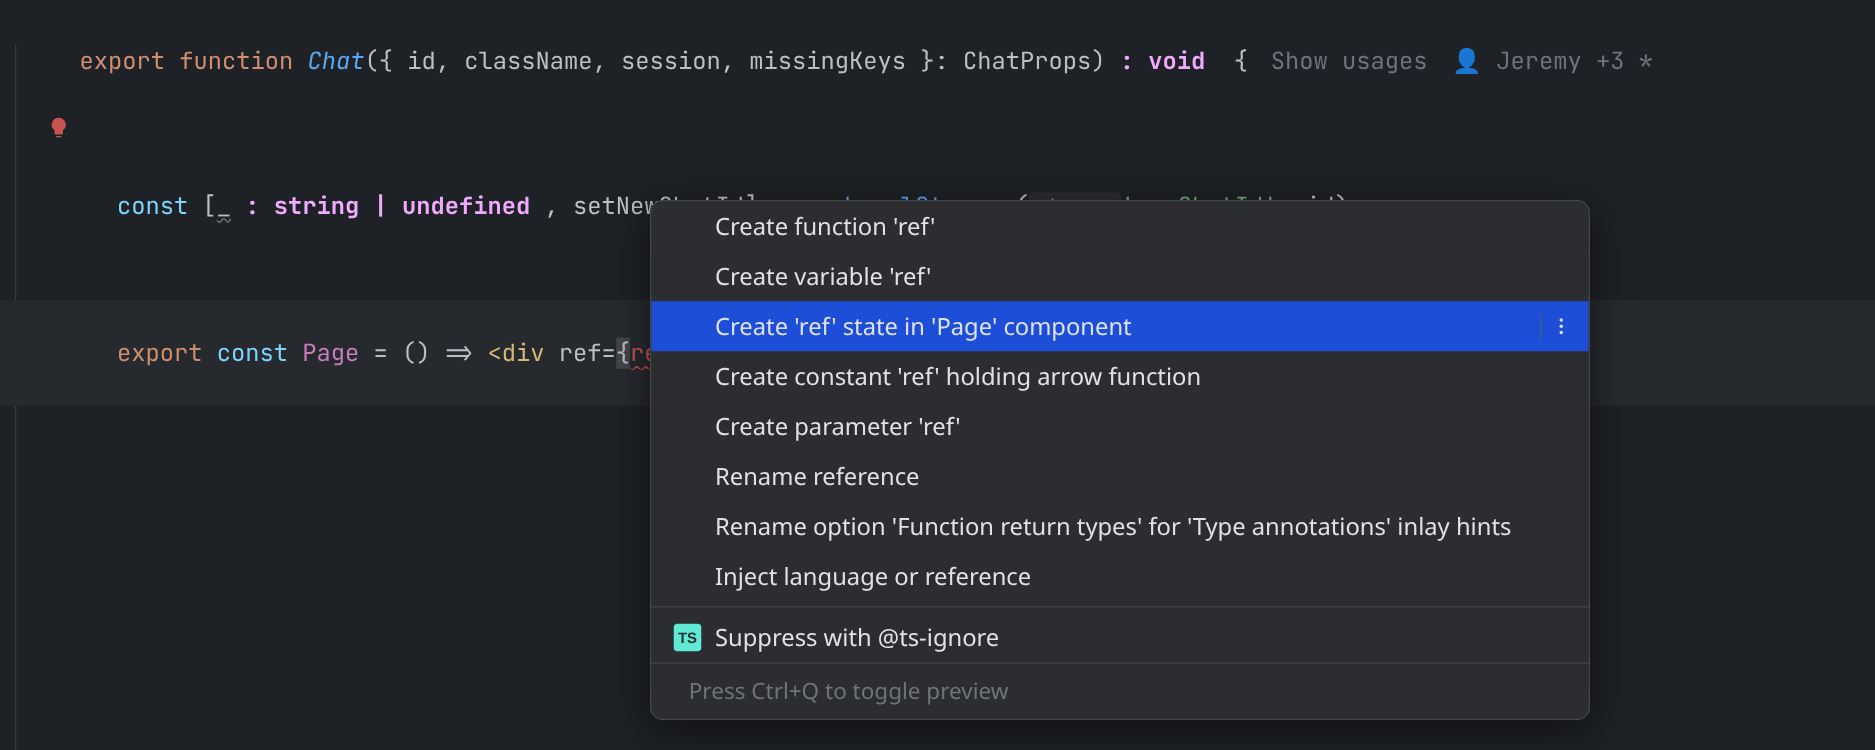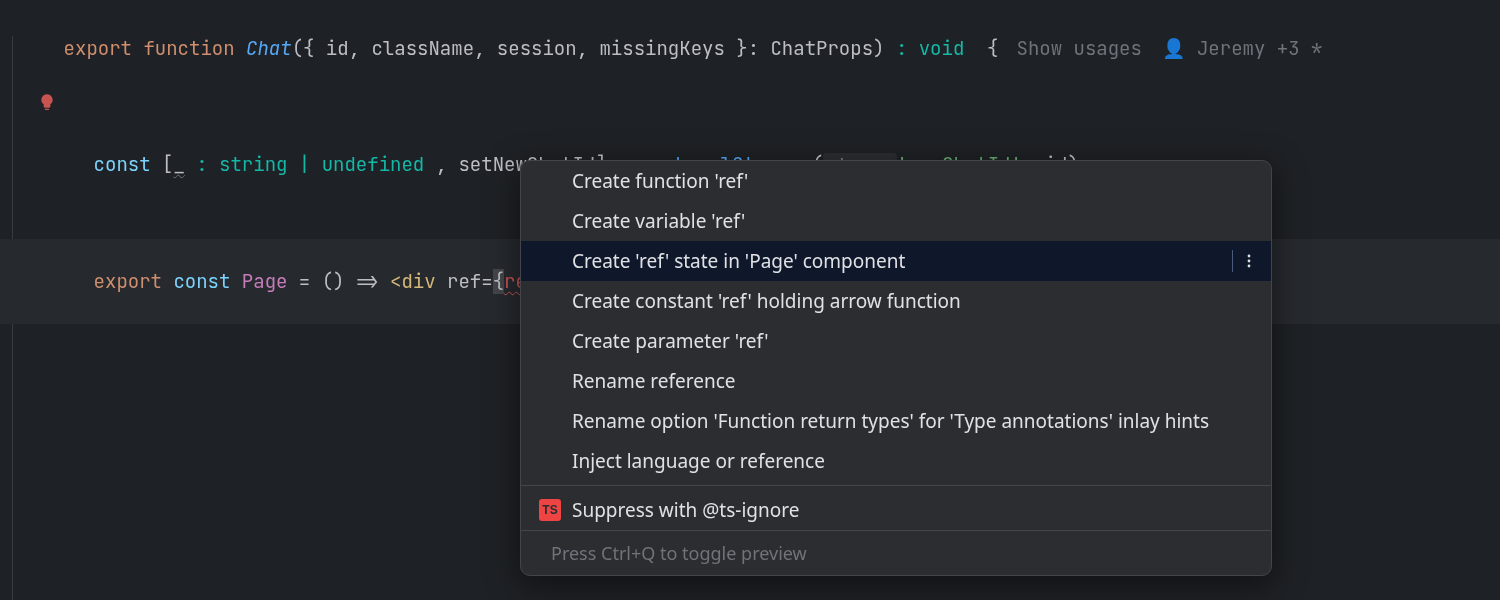--- a/index.html
+++ b/index.html
@@ -35,21 +35,21 @@
   .bulb {
     fill: #c75450;
   }
   .kw-export { color: #cf8e6d; }
   .kw-function { color: #cf8e6d; }
   .kw-const { color: #7dd3fc; }
   .fn-name { color: #56a8f5; font-style: italic; }
   .type-name { color: #bcbec4; }
   .param { color: #bcbec4; }
   .punct { color: #bcbec4; }
-  .hint { color: #14b8a6; font-style: normal; }
+  .hint { color: #f0abfc; font-style: normal; font-weight: bold; }
   .hint-box { background: #2b2d30; color: #868a91; padding: 1px 6px; border-radius: 4px; font-size: 17px; }
   .call-fn { color: #56a8f5; }
   .str { color: #6aab73; }
   .const-name { color: #c77dbb; }
   .tag { color: #d5b778; margin-top: 27px; }
   .tag-angle { color: #d5b778; }
   .attr { color: #bcbec4; }
   .attr-val { color: #c75450; }
   .brace-hl { background: #43454a; }
   .usage { color: #6f737a; margin-left: 18px; }
@@ -70,21 +70,21 @@
   }
   .popup-item {
     padding: 7px 20px 7px 51px;
     color: #dfe1e5;
     cursor: pointer;
     position: relative;
     display: flex;
     align-items: center;
   }
   .popup-item.selected {
-    background: #0f172a;
+    background: #1d4ed8;
   }
   .popup-item .more {
     margin-left: auto;
     padding-left: 14px;
     border-left: 1px solid #4a5a7a;
     height: 22px;
     display: flex;
     align-items: center;
   }
   .popup-item .more svg { display: block; }
@@ -93,21 +93,21 @@
     background: #43454a;
     margin: 4px 0;
   }
   .popup-item .ts-badge {
     position: absolute;
     left: 18px;
     top: 50%;
     transform: translateY(-50%);
     width: 22px;
     height: 22px;
-    background: #ef4444;
+    background: #5eead4;
     color: #2b2d30;
     font-weight: 700;
     font-size: 12px;
     display: flex;
     align-items: center;
     justify-content: center;
     border-radius: 3px;
     font-family: sans-serif;
   }
   .popup-footer {

